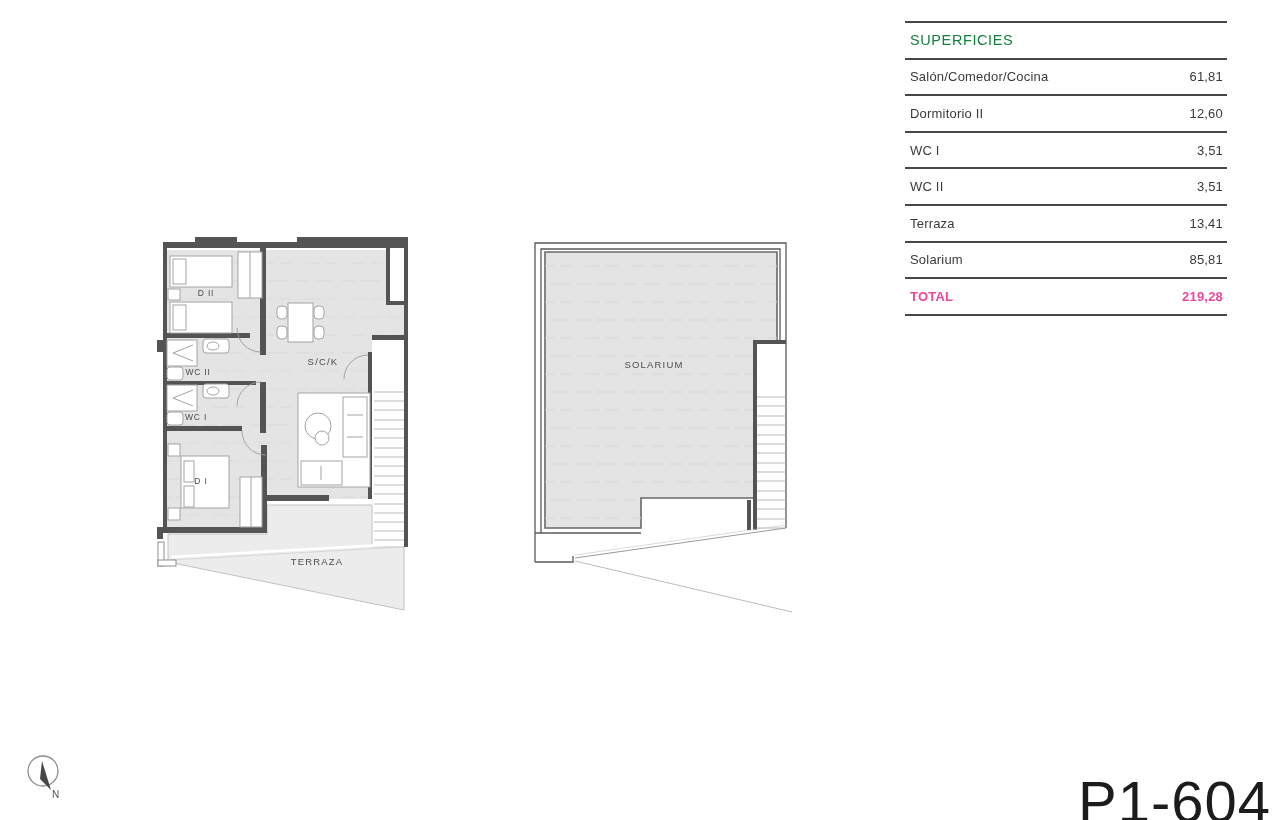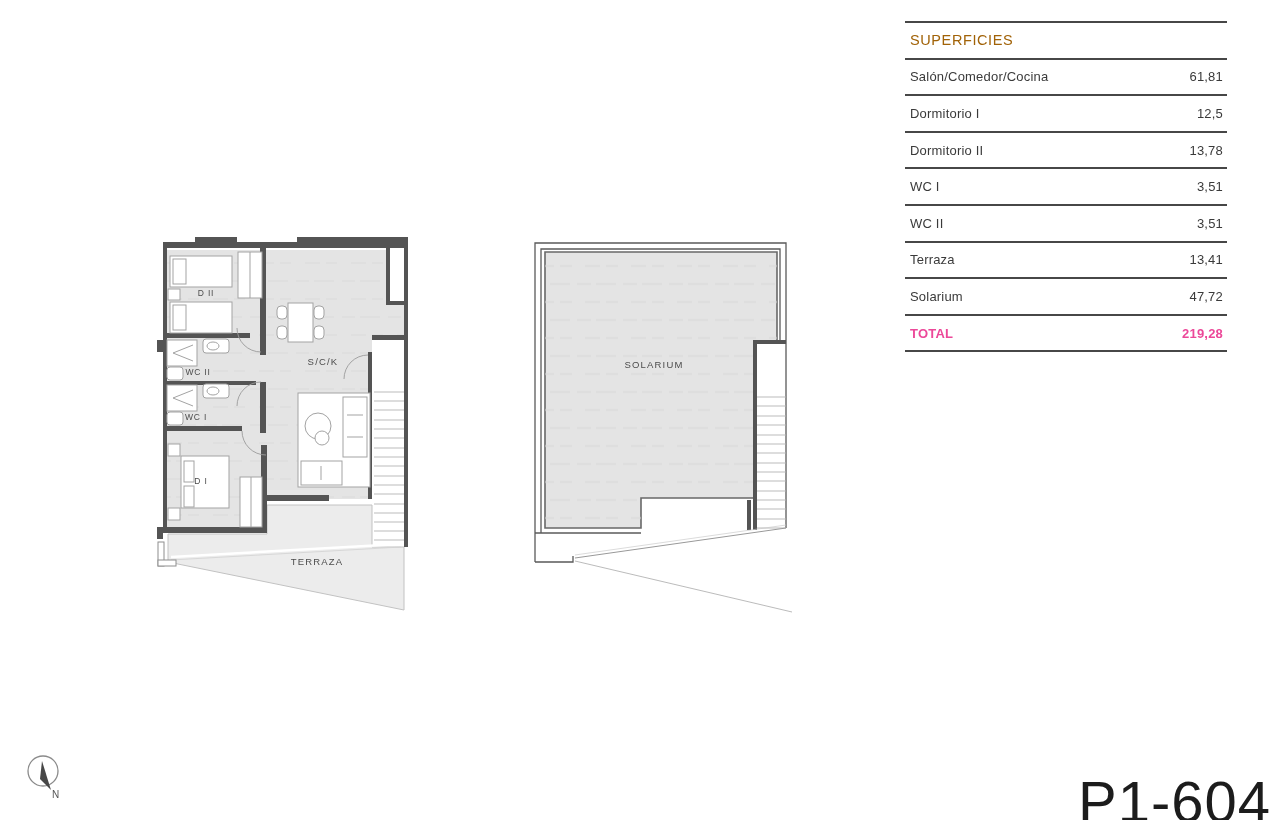--- a/index.html
+++ b/index.html
@@ -18,21 +18,21 @@
     border-top:2px solid #474747;
   }
   .surf-row{
     display:flex;justify-content:space-between;align-items:center;
     height:34.6px;
     border-bottom:2px solid #474747;
     font-size:13px;
     padding:0 4px 0 5px;
     letter-spacing:0.2px;
   }
-  .surf-row.title{font-size:14.5px;letter-spacing:0.6px;color:#a16207;}
+  .surf-row.title{font-size:14.5px;letter-spacing:0.6px;color:#15803d;}
   .surf-row.total{font-weight:bold;color:#ec4899;}
   .surf-label{white-space:nowrap;}
   .surf-value{white-space:nowrap;}
 
   
   svg text{font-family:"Liberation Sans", sans-serif;}
   .room-label{fill:#4c4c4c;font-size:8.5px;letter-spacing:0.8px;}
   .big-label{fill:#4c4c4c;font-size:9.5px;letter-spacing:1.2px;}
 
   
@@ -237,42 +237,38 @@
 
 <div class="abs surf-table">
   <div class="surf-row title">
     <span class="surf-label">SUPERFICIES</span>
   </div>
   <div class="surf-row">
     <span class="surf-label">Salón/Comedor/Cocina</span>
     <span class="surf-value">61,81</span>
   </div>
   <div class="surf-row">
-    <span class="surf-label">Dormitorio I</span>
-    <span class="surf-value">12,5</span>
-  </div>
-  <div class="surf-row">
     <span class="surf-label">Dormitorio II</span>
-    <span class="surf-value">13,78</span>
+    <span class="surf-value">12,60</span>
   </div>
   <div class="surf-row">
     <span class="surf-label">WC I</span>
     <span class="surf-value">3,51</span>
   </div>
   <div class="surf-row">
     <span class="surf-label">WC II</span>
     <span class="surf-value">3,51</span>
   </div>
   <div class="surf-row">
     <span class="surf-label">Terraza</span>
     <span class="surf-value">13,41</span>
   </div>
   <div class="surf-row">
     <span class="surf-label">Solarium</span>
-    <span class="surf-value">47,72</span>
+    <span class="surf-value">85,81</span>
   </div>
   <div class="surf-row total">
     <span class="surf-label">TOTAL</span>
     <span class="surf-value">219,28</span>
   </div>
 </div>
 
 <svg class="abs" style="left:14px;top:748px" width="60" height="58" viewBox="0 0 60 58">
   <circle cx="29" cy="23" r="15" fill="none" stroke="#8a8a8a" stroke-width="1.3"></circle>
   <polygon points="28,13 37,42 26,31" fill="#474747"></polygon>

